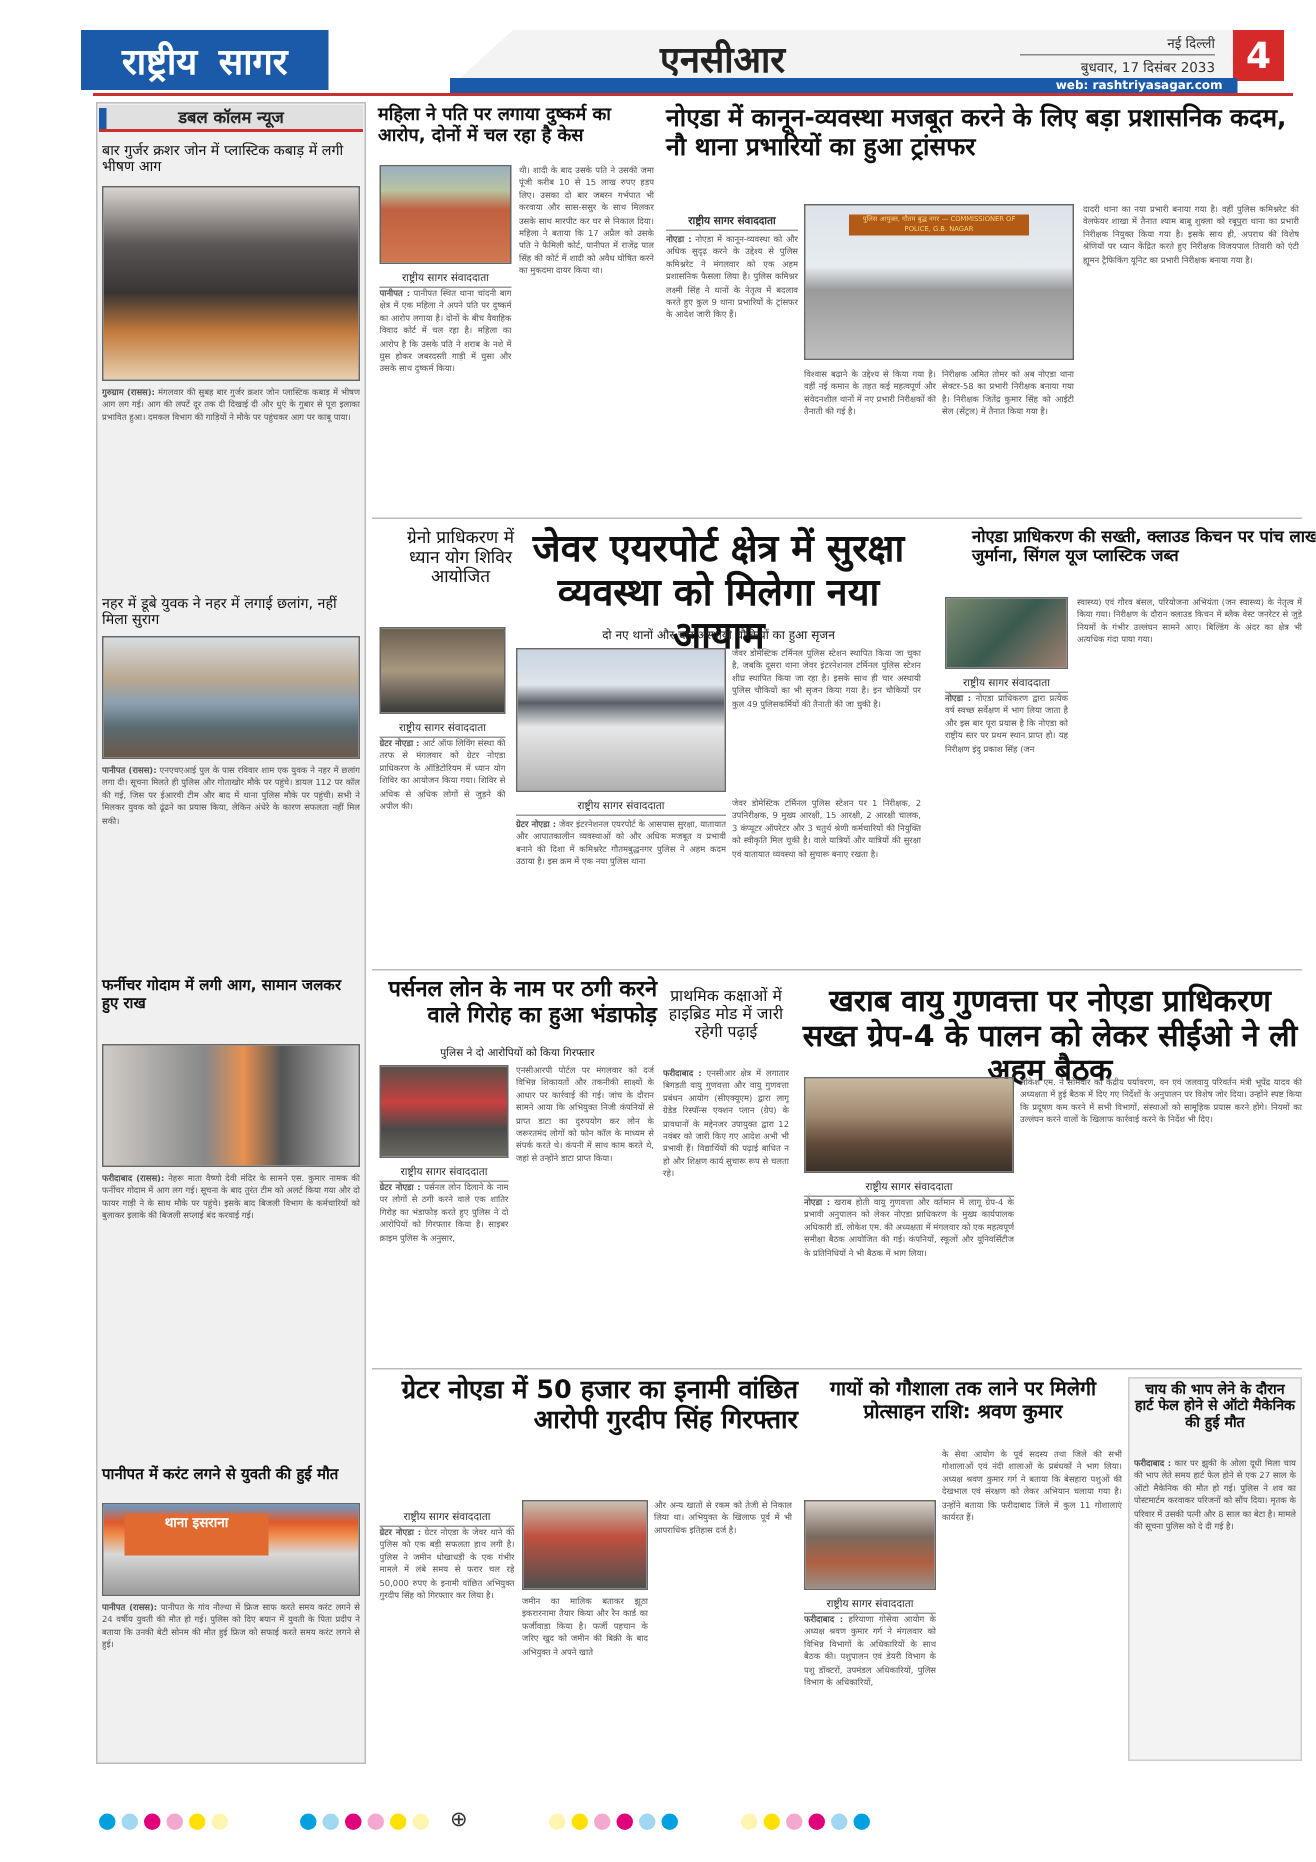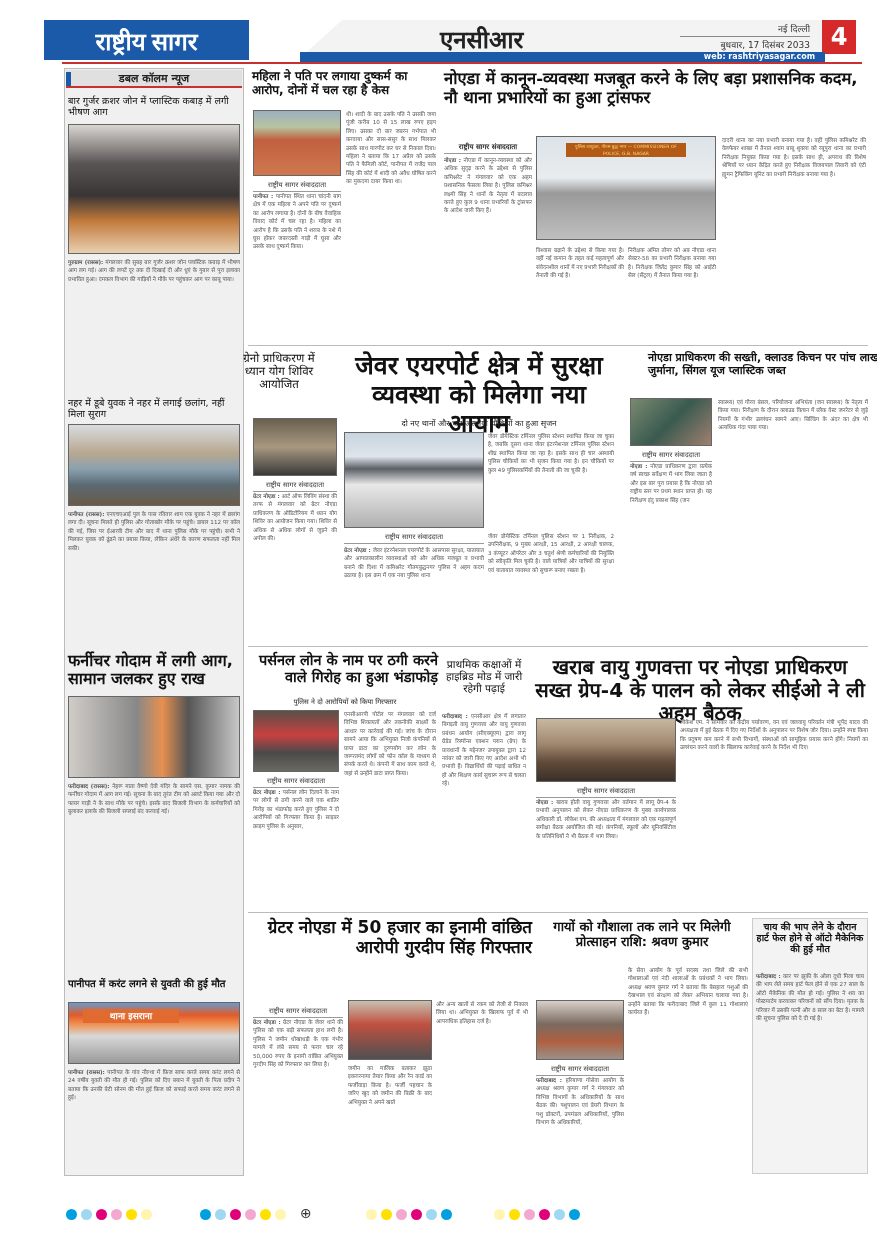--- a/index.html
+++ b/index.html
@@ -1,18 +1,18 @@
 <!DOCTYPE html>
 <html><head>
 <meta charset="utf-8">
 <style>
 *{box-sizing:border-box;margin:0;padding:0}
 body{width:877px;height:1241px;background:#fff;font-family:"DejaVu Sans",sans-serif;position:relative;overflow:hidden;color:#222}
 .abs{position:absolute}
-.mast-left{left:44px;top:20px;width:205px;height:40px;background:#1b5aa8;color:#fff;font-weight:bold;font-size:24px;display:flex;align-items:center;justify-content:center;font-family:Liberation Serif, serif}
+.mast-left{left:54px;top:20px;width:165px;height:40px;background:#1b5aa8;color:#fff;font-weight:bold;font-size:24px;display:flex;align-items:center;justify-content:center;font-family:Liberation Mono, monospace}
 .mast-mid{left:300px;top:20px;width:525px;height:38px;background:#f3f3f3;clip-path:polygon(8% 0,100% 0,100% 100%,0 100%)}
 .mast-ncr{left:440px;top:22px;font-size:24px;font-weight:bold;color:#222}
 .mast-city{left:720px;top:22px;font-size:9px;color:#333;width:90px;text-align:right}
 .mast-date{left:680px;top:36px;font-size:9px;color:#333;width:130px;text-align:right;border-top:1px solid #888;padding-top:1px}
 .mast-page{left:822px;top:20px;width:34px;height:34px;background:#d62a2a;color:#fff;font-weight:bold;font-size:24px;text-align:center;line-height:34px}
 .webbar{left:300px;top:52px;width:525px;height:10px;background:#1b5aa8;color:#fff;font-size:8px;font-weight:bold;text-align:right;padding-right:10px;line-height:10px}
 .redline{left:62px;top:62px;width:800px;height:2px;background:#c93030}
 .panel{background:#f0f0f0;border:1px solid #bbb}
 .h-sec{left:66px;top:70px;width:176px;height:18px;background:#e0e0e0;border-bottom:2px solid #c93030;text-align:center;font-size:11px;font-weight:bold;line-height:18px}
 .h-sec::before{content:"";position:absolute;left:0;top:2px;width:5px;height:14px;background:#1b5aa8}
@@ -42,27 +42,27 @@
 <div class="abs h-sec">डबल कॉलम न्यूज</div>
 
 <div class="abs hl" style="left:68px;top:96px;width:172px;font-size:9.5px;font-weight:normal">बार गुर्जर क्रशर जोन में प्लास्टिक कबाड़ में लगी भीषण आग</div>
 <div class="abs photo" style="left:68px;top:124px;width:172px;height:130px;background:linear-gradient(180deg,#d9d5d0 0%,#5a5555 30%,#3a3535 55%,#c27a3b 75%,#e8d0b0 100%)"></div>
 <div class="abs body" style="left:68px;top:258px;width:172px;height:140px"><b>गुरुग्राम (रासस):</b> <span>मंगलवार की सुबह बार गुर्जर क्रशर जोन प्लास्टिक कबाड़ में भीषण आग लग गई। आग की लपटें दूर तक दी दिखाई दी और धुएं के गुबार से पूरा इलाका प्रभावित हुआ। दमकल विभाग की गाड़ियों ने मौके पर पहुंचकर आग पर काबू पाया।</span></div>
 
 <div class="abs hl" style="left:68px;top:398px;width:172px;font-size:9.5px;font-weight:normal">नहर में डूबे युवक ने नहर में लगाई छलांग, नहीं मिला सुराग</div>
 <div class="abs photo" style="left:68px;top:424px;width:172px;height:82px;background:linear-gradient(180deg,#d8dce0 0%,#b8a890 35%,#8aa0b0 55%,#5a6a72 75%,#6b5a48 100%)"></div>
 <div class="abs body" style="left:68px;top:510px;width:172px;height:135px"><b>पानीपत (रासस):</b> <span>एनएचएआई पुल के पास रविवार शाम एक युवक ने नहर में छलांग लगा दी। सूचना मिलते ही पुलिस और गोताखोर मौके पर पहुंचे। डायल 112 पर कॉल की गई, जिस पर ईआरवी टीम और बाद में थाना पुलिस मौके पर पहुंची। सभी ने मिलकर युवक को ढूंढने का प्रयास किया, लेकिन अंधेरे के कारण सफलता नहीं मिल सकी।</span></div>
 
-<div class="abs hl" style="left:68px;top:652px;width:172px;font-size:16px">फर्नीचर गोदाम में लगी आग, सामान जलकर हुए राख</div>
+<div class="abs hl" style="left:68px;top:652px;width:172px;font-size:10px">फर्नीचर गोदाम में लगी आग, सामान जलकर हुए राख</div>
 <div class="abs photo" style="left:68px;top:696px;width:172px;height:82px;background:linear-gradient(90deg,#d0ccc8 0%,#888 40%,#e89050 55%,#555 70%,#c8c8c8 100%)"></div>
 <div class="abs body" style="left:68px;top:782px;width:172px;height:205px"><b>फरीदाबाद (रासस):</b> <span>नेहरू माता वैष्णो देवी मंदिर के सामने एस. कुमार नामक की फर्नीचर गोदाम में आग लग गई। सूचना के बाद तुरंत टीम को अलर्ट किया गया और दो फायर गाड़ी ने के साथ मौके पर पहुंचे। इसके बाद बिजली विभाग के कर्मचारियों को बुलाकर इलाके की बिजली सप्लाई बंद करवाई गई।</span></div>
 
 <div class="abs hl" style="left:68px;top:978px;width:172px;font-size:10px">पानीपत में करंट लगने से युवती की हुई मौत</div>
 <div class="abs photo" style="left:68px;top:1002px;width:172px;height:62px;background:linear-gradient(180deg,#6a9acb 0%,#e25a2a 20%,#f09050 35%,#d8d8d8 55%,#9a9a9a 100%)">
-  <div style="margin:6px 0 0 14px;width:96px;height:14px;background:#e06a30;color:#fff;font-size:9px;font-weight:bold;text-align:center;line-height:14px">थाना इसराना</div>
+  <div style="margin:6px 0 0 14px;width:96px;height:28px;background:#e06a30;color:#fff;font-size:9px;font-weight:bold;text-align:center;line-height:14px">थाना इसराना</div>
 </div>
 <div class="abs body" style="left:68px;top:1068px;width:172px;height:104px"><b>पानीपत (रासस):</b> <span>पानीपत के गांव नौल्था में फ्रिज साफ करते समय करंट लगने से 24 वर्षीय युवती की मौत हो गई। पुलिस को दिए बयान में युवती के पिता प्रदीप ने बताया कि उनकी बेटी सोनम की मौत हुई फ्रिज को सफाई करते समय करंट लगने से हुई।</span></div>
 
 <div class="abs hl" style="left:252px;top:70px;width:184px;font-size:12px">महिला ने पति पर लगाया दुष्कर्म का आरोप, दोनों में चल रहा है केस</div>
 <div class="abs photo" style="left:253px;top:110px;width:88px;height:66px;background:linear-gradient(180deg,#9ab0c0 0%,#b8c4a0 25%,#c06040 45%,#d07850 100%)"></div>
 <div class="abs caption" style="left:253px;top:180px;width:88px">राष्ट्रीय सागर संवाददाता</div>
 <div class="abs body" style="left:253px;top:192px;width:88px;height:150px"><b>पानीपत :</b> <span>पानीपत स्थित थाना चांदनी बाग क्षेत्र में एक महिला ने अपने पति पर दुष्कर्म का आरोप लगाया है। दोनों के बीच वैवाहिक विवाद कोर्ट में चल रहा है। महिला का आरोप है कि उसके पति ने शराब के नशे में घुस होकर जबरदस्ती गाड़ी में घुसा और उसके साथ दुष्कर्म किया।</span></div>
 <div class="abs body" style="left:346px;top:110px;width:90px;height:232px">थी। शादी के बाद उसके पति ने उसकी जमा पूंजी करीब 10 से 15 लाख रुपए हड़प लिए। उसका दो बार जबरन गर्भपात भी करवाया और सास-ससुर के साथ मिलकर उसके साथ मारपीट कर घर से निकाल दिया। महिला ने बताया कि 17 अप्रैल को उसके पति ने फैमिली कोर्ट, पानीपत में राजेंद्र पाल सिंह की कोर्ट में शादी को अवैध घोषित करने का मुकदमा दायर किया था।</div>
 
 <div class="abs hl" style="left:444px;top:70px;width:422px;font-size:16.5px">नोएडा में कानून-व्यवस्था मजबूत करने के लिए बड़ा प्रशासनिक कदम, नौ थाना प्रभारियों का हुआ ट्रांसफर</div>
@@ -70,21 +70,21 @@
 <div class="abs body" style="left:444px;top:156px;width:88px;height:186px"><b>नोएडा :</b> <span>नोएडा में कानून-व्यवस्था को और अधिक सुदृढ़ करने के उद्देश्य से पुलिस कमिश्नरेट ने मंगलवार को एक अहम प्रशासनिक फैसला लिया है। पुलिस कमिश्नर लक्ष्मी सिंह ने थानों के नेतृत्व में बदलाव करते हुए कुल 9 थाना प्रभारियों के ट्रांसफर के आदेश जारी किए हैं।</span></div>
 <div class="abs photo" style="left:536px;top:136px;width:180px;height:104px;background:linear-gradient(180deg,#dde3e8 0%,#e8ecef 40%,#9a9a9a 55%,#bfbfbf 100%)">
   <div style="margin:6px auto 0;width:120px;height:14px;background:#b35a16;color:#f6d37a;font-size:4.5px;text-align:center;line-height:7px;overflow:hidden">पुलिस आयुक्त, गौतम बुद्ध नगर — COMMISSIONER OF POLICE, G.B. NAGAR</div>
 </div>
 <div class="abs body" style="left:536px;top:246px;width:88px;height:96px">विश्वास बढ़ाने के उद्देश्य से किया गया है। वहीं नई कमान के तहत कई महत्वपूर्ण और संवेदनशील थानों में नए प्रभारी निरीक्षकों की तैनाती की गई है।</div>
 <div class="abs body" style="left:628px;top:246px;width:88px;height:96px">निरीक्षक अमित तोमर को अब नोएडा थाना सेक्टर-58 का प्रभारी निरीक्षक बनाया गया है। निरीक्षक जितेंद्र कुमार सिंह को आईटी सेल (सेंट्रल) में तैनात किया गया है।</div>
 <div class="abs body" style="left:722px;top:136px;width:144px;height:206px">दादरी थाना का नया प्रभारी बनाया गया है। वहीं पुलिस कमिश्नरेट की वेलफेयर शाखा में तैनात श्याम बाबू शुक्ला को रबूपुरा थाना का प्रभारी निरीक्षक नियुक्त किया गया है। इसके साथ ही, अपराध की विशेष श्रेणियों पर ध्यान केंद्रित करते हुए निरीक्षक विजयपाल तिवारी को एंटी ह्यूमन ट्रैफिकिंग यूनिट का प्रभारी निरीक्षक बनाया गया है।</div>
 
 <div class="abs rule" style="left:248px;top:345px;width:620px;height:1px"></div>
 
-<div class="abs hl" style="left:236px;top:352px;width:86px;font-size:11.5px;text-align:center;font-weight:normal">ग्रेनो प्राधिकरण में ध्यान योग शिविर आयोजित</div>
+<div class="abs hl" style="left:264px;top:352px;width:86px;font-size:11.5px;text-align:center;font-weight:normal">ग्रेनो प्राधिकरण में ध्यान योग शिविर आयोजित</div>
 <div class="abs photo" style="left:253px;top:418px;width:84px;height:58px;background:linear-gradient(180deg,#6a6050 0%,#a89880 50%,#3a3a3a 100%)"></div>
 <div class="abs caption" style="left:253px;top:480px;width:84px">राष्ट्रीय सागर संवाददाता</div>
 <div class="abs body" style="left:253px;top:492px;width:84px;height:150px"><b>ग्रेटर नोएडा :</b> <span>आर्ट ऑफ लिविंग संस्था की तरफ से मंगलवार को ग्रेटर नोएडा प्राधिकरण के ऑडिटोरियम में ध्यान योग शिविर का आयोजन किया गया। शिविर से अधिक से अधिक लोगों से जुड़ने की अपील की।</span></div>
 
 <div class="abs hl" style="left:344px;top:352px;width:270px;font-size:25px;text-align:center">जेवर एयरपोर्ट क्षेत्र में सुरक्षा व्यवस्था को मिलेगा नया आयाम</div>
 <div class="abs sub" style="left:344px;top:417px;width:270px">दो नए थानों और चार अस्थायी चौकियों का हुआ सृजन</div>
 <div class="abs photo" style="left:344px;top:432px;width:140px;height:96px;background:linear-gradient(180deg,#c8d4e0 0%,#dfe5ea 25%,#5a5f66 38%,#e8e8e8 55%,#b0b0b0 100%)"></div>
 <div class="abs caption" style="left:344px;top:532px;width:140px">राष्ट्रीय सागर संवाददाता</div>
 <div class="abs body" style="left:344px;top:546px;width:140px;height:96px"><b>ग्रेटर नोएडा :</b> <span>जेवर इंटरनेशनल एयरपोर्ट के आसपास सुरक्षा, यातायात और आपातकालीन व्यवस्थाओं को और अधिक मजबूत व प्रभावी बनाने की दिशा में कमिश्नरेट गौतमबुद्धनगर पुलिस ने अहम कदम उठाया है। इस क्रम में एक नया पुलिस थाना</span></div>
 <div class="abs body" style="left:488px;top:432px;width:126px;height:96px">जेवर डोमेस्टिक टर्मिनल पुलिस स्टेशन स्थापित किया जा चुका है, जबकि दूसरा थाना जेवर इंटरनेशनल टर्मिनल पुलिस स्टेशन शीघ्र स्थापित किया जा रहा है। इसके साथ ही चार अस्थायी पुलिस चौकियों का भी सृजन किया गया है। इन चौकियों पर कुल 49 पुलिसकर्मियों की तैनाती की जा चुकी है।</div>

